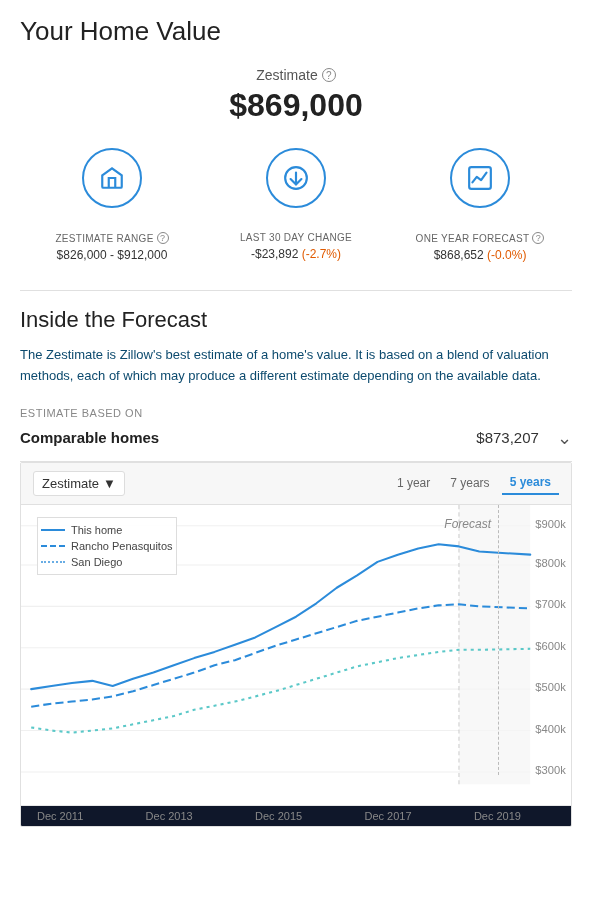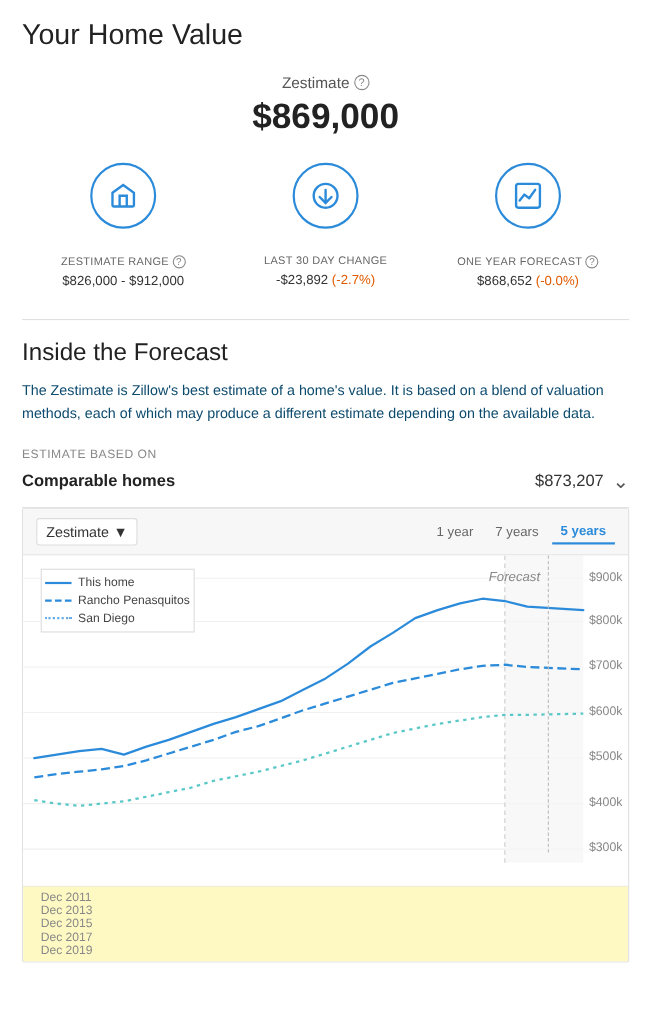--- a/index.html
+++ b/index.html
@@ -164,21 +164,21 @@
 
     .comparable-label {
       font-size: 15px;
       font-weight: 700;
       color: #222;
     }
 
     .comparable-value {
       display: flex;
       align-items: center;
-      gap: 8px;
+      gap: 18px;
       font-size: 15px;
       color: #333;
       text-align: center;
     }
 
     .chevron-icon {
       color: #555;
       font-size: 18px;
     }
 
@@ -297,25 +297,24 @@
 
     svg.chart-svg {
       width: 100%;
       height: 100%;
     }
 
     .x-axis-labels {
       display: flex;
       justify-content: space-between;
       padding: 4px 50px 4px 16px;
-      background: #fef9c3;
+      background: #0f172a;
       font-size: 11px;
       color: #888;
       border-top: 1px solid #e8e8e8;
-      flex-direction: column;
     }
   </style>
 </head>
 <body>
 
 <div class="page-container">
 
   <h1 class="page-title">Your Home Value</h1>
 
   <div class="zestimate-center">

